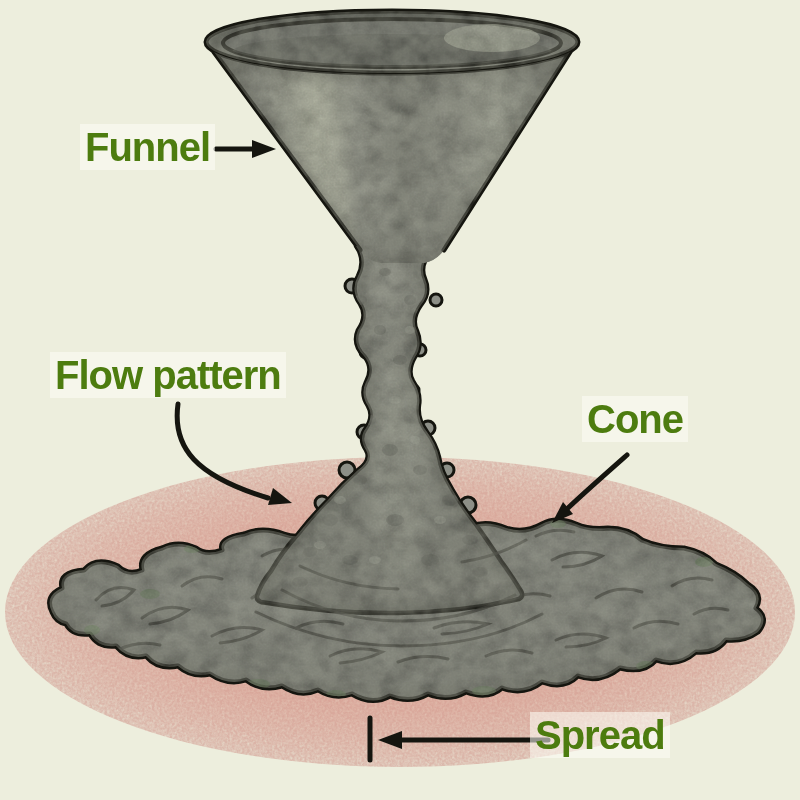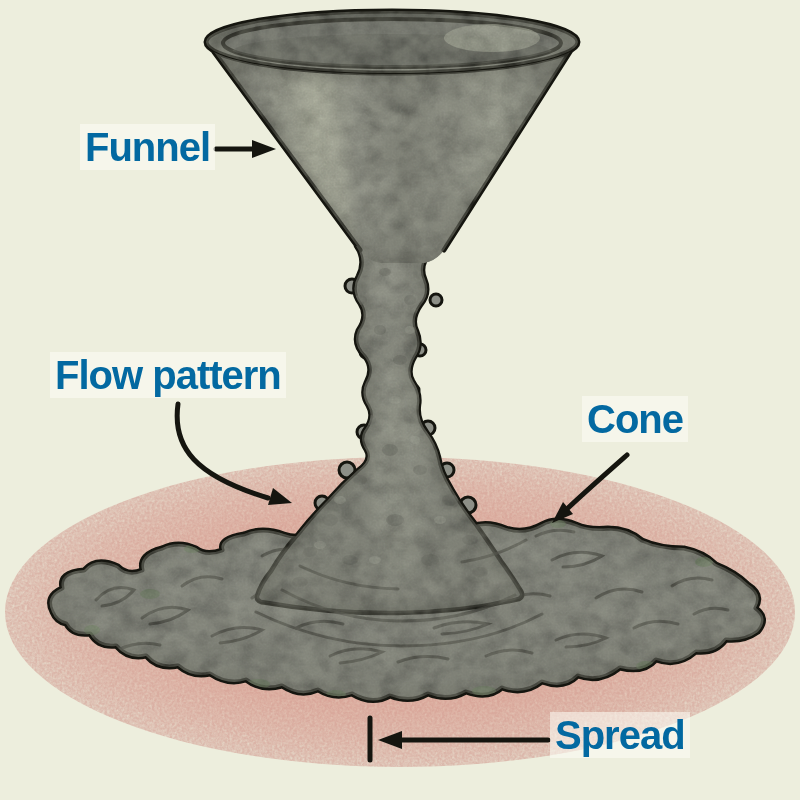--- a/index.html
+++ b/index.html
@@ -6,29 +6,29 @@
   .stage{
     position:relative;width:800px;height:800px;overflow:hidden;
     background:#edeedd;
     font-family:"Liberation Sans",sans-serif;
   }
   .stage svg{position:absolute;left:0;top:0;}
   .label{
     position:absolute;
     font:700 40px/1.05 "Liberation Sans",sans-serif;
     letter-spacing:-1px;
-    color:#0369a1;
+    color:#4d7c0f;
     background:rgba(253,253,246,.55);
     padding:2px 5px;
     white-space:nowrap;
   }
   .label-funnel{left:80px;top:124px;}
   .label-flow{left:50px;top:352px;}
   .label-cone{left:582px;top:396px;}
-  .label-spread{left:550px;top:712px;}
+  .label-spread{left:530px;top:712px;}
 </style>
 </head>
 <body>
 
 <div class="stage">
 <svg width="800" height="800" viewBox="0 0 800 800">
   <defs>
     <path id="pSpread" d="M 52 612 Q 44 596 62 588 Q 58 572 84 570 Q 96 556 118 566 Q 128 576 142 570 Q 138 554 162 548 Q 178 540 196 548 Q 206 556 222 550 Q 218 538 244 534 Q 262 526 284 534 Q 300 540 318 530 Q 334 522 352 528 L 470 526 Q 488 520 506 528 Q 524 534 542 524 Q 556 516 576 524 Q 590 530 608 528 Q 628 528 642 540 Q 660 548 684 548 Q 704 552 716 564 Q 736 572 748 584 Q 764 594 756 608 Q 770 618 758 632 Q 744 642 726 640 Q 716 654 696 652 Q 678 668 656 660 Q 644 674 620 668 Q 600 684 578 676 Q 564 690 542 682 Q 524 696 502 688 Q 488 700 466 692 Q 448 702 428 694 Q 410 704 390 696 Q 372 706 352 694 Q 334 700 318 690 Q 300 698 282 686 Q 262 692 246 680 Q 228 686 210 674 Q 192 678 178 666 Q 158 670 146 656 Q 128 660 116 646 Q 98 648 90 634 Q 72 636 66 624 Q 56 622 52 612 Z"></path>
     <path id="pCone" d="M 356 246 Q 366 260 358 276 Q 350 290 360 304 Q 368 316 358 330 Q 352 344 364 356 Q 374 368 366 382 Q 360 394 368 406 Q 374 416 366 428 Q 358 438 366 450 Q 372 460 358 470 Q 342 484 328 500 Q 312 516 298 534 Q 282 552 271 571 Q 261 583 257 596 Q 256 600 261 602 Q 330 614 398 613 Q 464 612 519 599 Q 524 596 521 591 Q 512 576 501 561 Q 488 541 475 523 Q 461 505 452 489 Q 441 471 439 457 Q 436 444 427 432 Q 417 419 419 405 Q 421 393 413 381 Q 407 371 415 357 Q 423 345 417 331 Q 411 319 421 305 Q 431 293 425 279 Q 419 265 431 253 Q 437 247 443 243 Z"></path>
     <path id="pFunnelBody" d="M 214 52 L 360 250 Q 368 261 380 263 L 424 263 Q 436 261 444 250 L 570 52 A 186 31 0 0 1 214 52 Z"></path>

